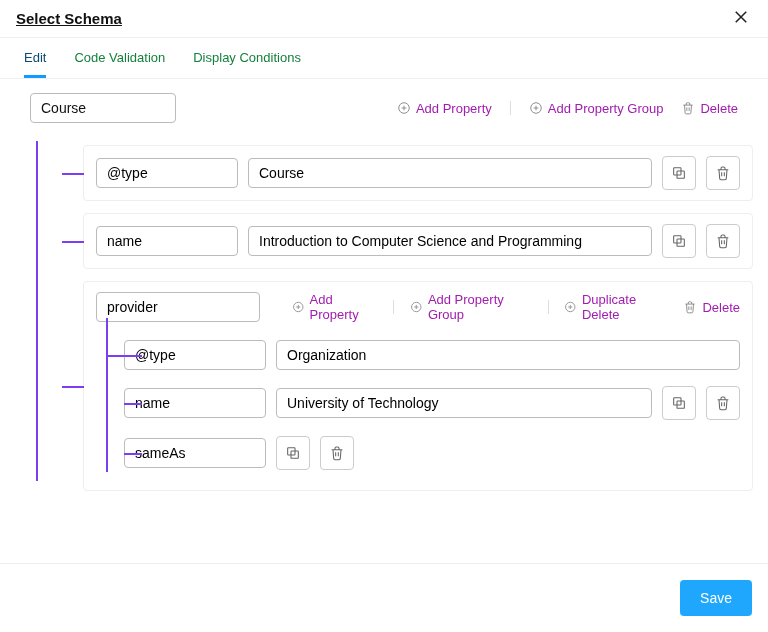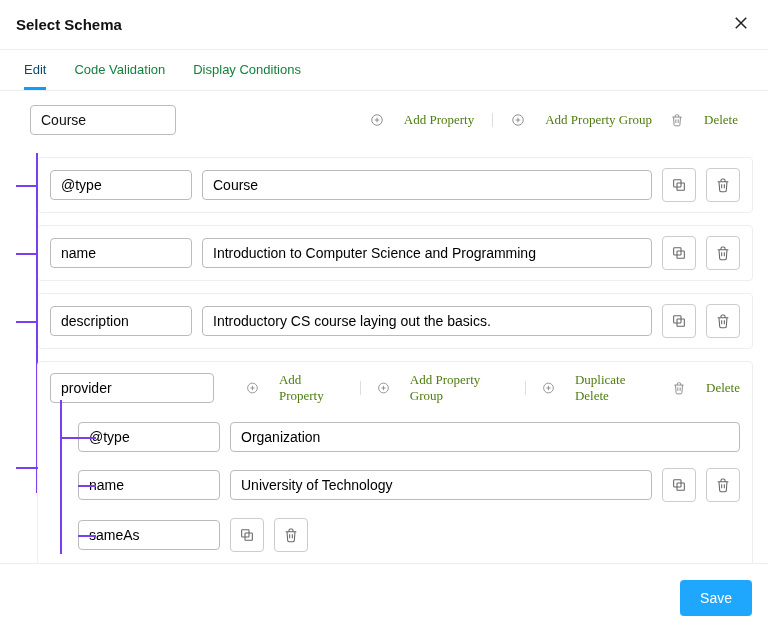--- a/index.html
+++ b/index.html
@@ -1,33 +1,33 @@
 <!DOCTYPE html>
 <html><head>
 <meta charset="utf-8">
 <style>
   * { box-sizing: border-box; margin: 0; padding: 0; }
   html, body { width: 768px; height: 632px; font-family: -apple-system, BlinkMacSystemFont, "Segoe UI", Arial, sans-serif; font-size: 13px; color: #111; background: #fff; }
   .modal { display: flex; flex-direction: column; height: 100%; }
 
   
-  .modal-header { display: flex; align-items: center; justify-content: space-between; padding: 12px 16px; }
+  .modal-header { display: flex; align-items: center; justify-content: space-between; padding: 6px 16px; text-decoration: underline; }
   .modal-title { font-size: 15px; font-weight: 600; }
   .close-btn { background: none; border: none; cursor: pointer; padding: 2px; }
   .close-btn svg { width: 18px; height: 18px; stroke: #222; stroke-width: 2; }
 
   
   .tabs { display: flex; gap: 28px; padding: 0 24px; border-top: 1px solid #eee; border-bottom: 1px solid #eee; background: #fff; }
   .tab { padding: 12px 0 10px; font-size: 13px; color: #15803d; cursor: pointer; border-bottom: 3px solid transparent; }
   .tab.active { color: #0c4a6e; border-bottom-color: #0f9bff; font-weight: 500; }
 
   
   .action-row { display: flex; align-items: center; gap: 18px; padding: 14px 15px 10px; }
   .spacer { flex: 1; }
-  .action-link { display: inline-flex; align-items: center; gap: 20px; font-size: 13px; color: #4d7c0f; cursor: pointer; font-family: Liberation Serif, serif; }
+  .action-link { display: inline-flex; align-items: center; gap: 5px; font-size: 13px; color: #a21caf; cursor: pointer; }
   .action-link svg { width: 14px; height: 14px; stroke: #888; fill: none; stroke-width: 1.6; }
   .action-link.delete svg { stroke: #888; }
   .divider { width: 1px; height: 14px; background: #ddd; }
 
   
   .schema-name { border: 1px solid #bbb; border-radius: 4px; padding: 6px 10px; min-width: 146px; font-size: 14px; }
 
   
   .body { flex: 1; overflow: auto; padding: 0 15px 14px; position: relative; }
 
@@ -113,21 +113,21 @@
         <span>Add Property Group</span>
       </span>
       <span class="action-link delete">
         <svg viewBox="0 0 24 24">
             <path d="M4 7h16M9 7V5a2 2 0 0 1 2-2h2a2 2 0 0 1 2 2v2M6 7l1 13a2 2 0 0 0 2 2h6a2 2 0 0 0 2-2l1-13M10 11v6M14 11v6"></path>
           </svg>
         <span>Delete</span>
       </span>
     </div>
 
-    <div class="indent-block" style="position:relative;">
+    <div class="indent-block" style="position:relative;padding-left:46px;">
       <div class="tree-clip-outer" style="top:-4px; height:340px; left:-1px;"></div>
 
       <div class="group-box">
         <div class="prop-row">
           <span class="row-connector"></span>
           <input class="prop-key" value="@type" style="">
           <input class="prop-val" value="Course" style="">
           <button class="icon-btn">
               <svg viewBox="0 0 24 24">
                 <rect x="9" y="9" width="11" height="11" rx="1"></rect>
@@ -154,38 +154,20 @@
               </svg>
             </button>
           <button class="icon-btn">
               <svg viewBox="0 0 24 24">
                 <path d="M4 7h16M9 7V5a2 2 0 0 1 2-2h2a2 2 0 0 1 2 2v2M6 7l1 13a2 2 0 0 0 2 2h6a2 2 0 0 0 2-2l1-13M10 11v6M14 11v6"></path>
               </svg>
             </button>
         </div>
       </div>
 
-      <div class="group-box">
-        <div class="prop-row">
-          <span class="row-connector"></span>
-          <input class="prop-key" value="description" style="">
-          <input class="prop-val" value="Introductory CS course laying out the basics." style="">
-          <button class="icon-btn">
-              <svg viewBox="0 0 24 24">
-                <rect x="9" y="9" width="11" height="11" rx="1"></rect>
-                <rect x="4" y="4" width="11" height="11" rx="1"></rect>
-              </svg>
-            </button>
-          <button class="icon-btn">
-              <svg viewBox="0 0 24 24">
-                <path d="M4 7h16M9 7V5a2 2 0 0 1 2-2h2a2 2 0 0 1 2 2v2M6 7l1 13a2 2 0 0 0 2 2h6a2 2 0 0 0 2-2l1-13M10 11v6M14 11v6"></path>
-              </svg>
-            </button>
-        </div>
-      </div>
 
       <div class="group-box" style="position:relative;">
         <div class="group-header">
           <span class="row-connector" style="left:-22px;"></span>
           <input class="prop-key" style="width: 164px;" value="provider">
           <div class="spacer"></div>
           <span class="action-link">
             <svg viewBox="0 0 24 24">
                 <circle cx="12" cy="12" r="9"></circle>
                 <path d="M12 8v8M8 12h8"></path>

